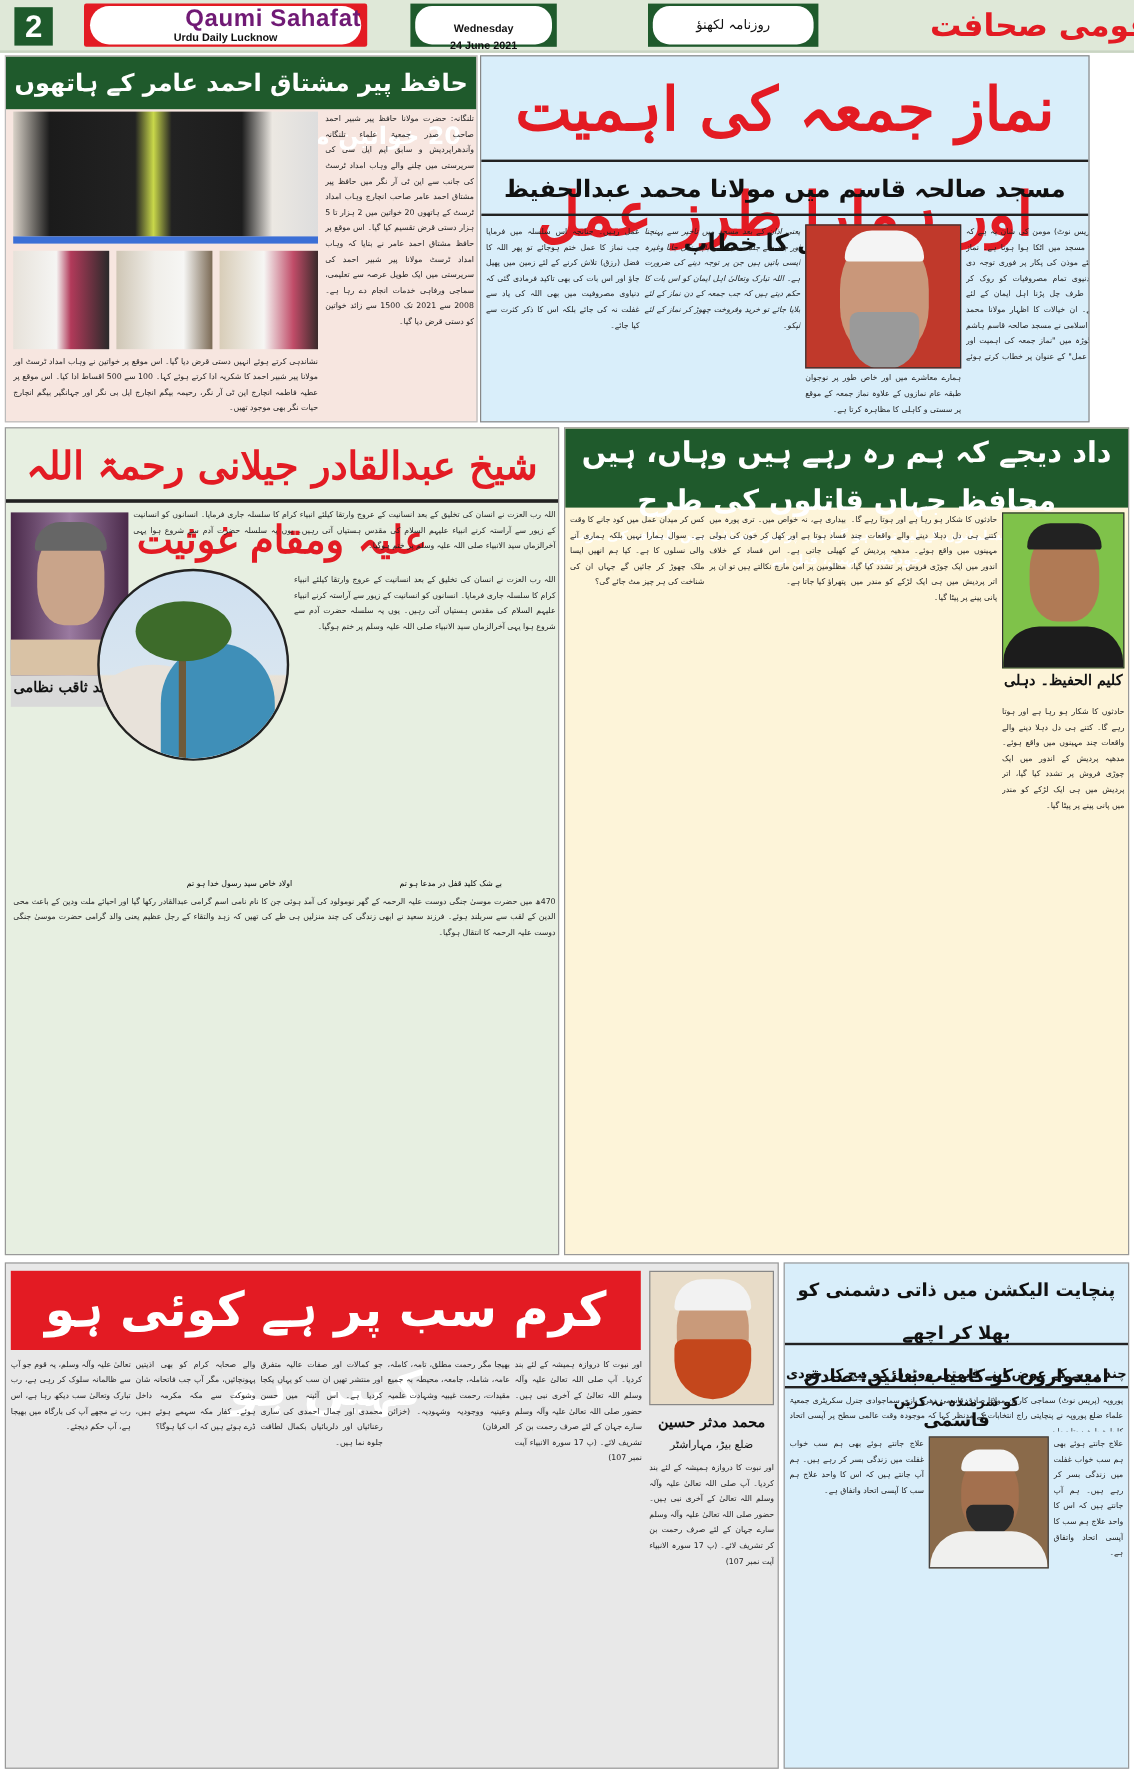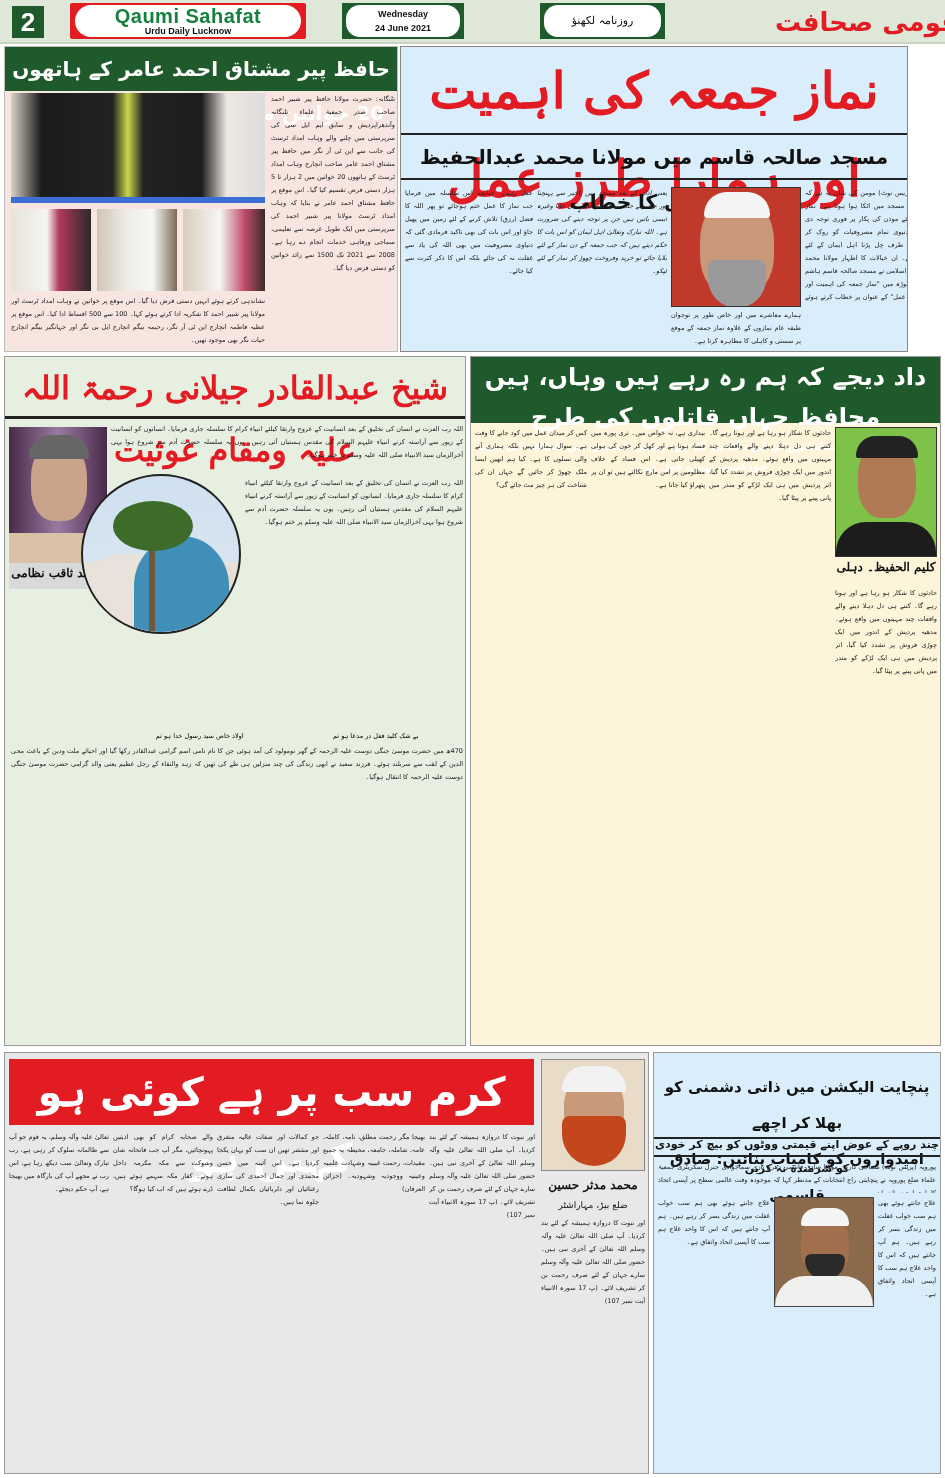--- a/index.html
+++ b/index.html
@@ -3,25 +3,25 @@
 <meta charset="utf-8">
 <style>
   * { box-sizing: border-box; margin: 0; padding: 0; }
   html, body { width: 945px; height: 1478px; background: #fff; overflow: hidden; }
   body { font-family: "DejaVu Sans", sans-serif; position: relative; }
 
   .masthead { position: absolute; left: 0; top: 0; width: 945px; height: 44px; background: #dfe8d8; border-bottom: 2px solid #c9d4c2; }
   .pageno { position: absolute; left: 12px; top: 6px; width: 32px; height: 32px; background: #1f5a2c; color: #fff; font: bold 26px/32px "Liberation Sans", sans-serif; text-align: center; }
   .brand { position: absolute; left: 70px; top: 3px; width: 236px; height: 36px; background: #e31b23; border-radius: 2px; }
   .brand .pill { position: absolute; left: 5px; top: 2px; right: 5px; bottom: 2px; background: #fff; border-radius: 16px; text-align: center; }
-  .brand .t1 { font: 900 20px/20px "Liberation Sans", sans-serif; color: #15803d; letter-spacing: 0.5px; margin-top: 1px; }
+  .brand .t1 { font: 900 20px/20px "Liberation Sans", sans-serif; color: #701a75; letter-spacing: 0.5px; margin-top: 1px; text-align: right; }
   .brand .t2 { font: bold 9px/11px "Liberation Sans", sans-serif; color: #111; }
   .datebox { position: absolute; left: 342px; top: 3px; width: 122px; height: 36px; background: #1f5a2c; }
-  .datebox .pill { position: absolute; left: 4px; top: 2px; right: 4px; bottom: 2px; background: #fff; border-radius: 14px; text-align: center; font: bold 9px/14px "Liberation Sans", sans-serif; color: #111; padding-top: 2px; }
-  .roznama { position: absolute; left: 540px; top: 3px; width: 125px; height: 36px; background: #1f5a2c; }
+  .datebox .pill { position: absolute; left: 4px; top: 2px; right: 4px; bottom: 2px; background: #fff; border-radius: 14px; text-align: center; font: bold 9px/14px "Liberation Sans", sans-serif; color: #111; padding-top: 12px; }
+  .roznama { position: absolute; left: 540px; top: 3px; width: 142px; height: 36px; background: #1f5a2c; }
   .roznama .pill { position: absolute; left: 4px; top: 2px; right: 4px; bottom: 2px; background: #fff; border-radius: 14px; text-align: center; font: 11px/32px "DejaVu Serif", serif; color: #111; direction: rtl; }
   .urdu-title { position: absolute; left: 740px; top: 4px; width: 200px; height: 36px; text-align: right; padding-right: 15px; font: bold 26px/36px "DejaVu Sans", sans-serif; color: #e31b23; direction: rtl; margin-left: 33px; }
 
   .box { position: absolute; overflow: hidden; }
   .body-txt { font: 6.5px/13px "DejaVu Sans", sans-serif; color: #222; direction: rtl; text-align: justify; }
   .col { position: absolute; overflow: hidden; }
 
   
   .s1 { left: 4px; top: 46px; width: 394px; height: 306px; background: #f7e6e0; border: 1px solid #bbb; }
   .s1 .head { position: absolute; left: 0; top: 0; right: 0; height: 44px; background: #1f5a2c; color: #fff; font: bold 20px/44px "DejaVu Sans", sans-serif; text-align: center; direction: rtl; }
@@ -46,21 +46,21 @@
   .s4 .head { position: absolute; left: 0; top: 0; right: 0; height: 66px; background: #1f5a2c; color: #fff; text-align: center; direction: rtl; }
   .s4 .head .h1 { font: bold 24px/40px "DejaVu Sans", sans-serif; }
   .s4 .head .h2 { font: bold 11px/20px "DejaVu Sans", sans-serif; }
 
   
   .s5 { left: 4px; top: 1052px; width: 645px; height: 422px; background: #e8e8e8; border: 1px solid #999; }
   .s5 .head { position: absolute; left: 4px; top: 6px; width: 525px; height: 66px; background: #e31b23; color: #fff; text-align: center; font: bold 40px/66px "DejaVu Sans", sans-serif; direction: rtl; }
 
   
   .s6 { left: 653px; top: 1052px; width: 288px; height: 422px; background: #d9eefa; border: 1px solid #999; }
-  .s6 .head { position: absolute; left: 0; top: 0; right: 0; height: 86px; text-align: center; direction: rtl; font: bold 15px/36px "DejaVu Sans", sans-serif; color: #111; border-bottom: 2px solid #222; padding-top: 16px; }
+  .s6 .head { position: absolute; left: 0; top: 0; right: 0; height: 68px; text-align: center; direction: rtl; font: bold 15px/36px "DejaVu Sans", sans-serif; color: #111; border-bottom: 2px solid #222; padding-top: 4px; }
   .s6 .sub { position: absolute; left: 0; top: 80px; right: 0; height: 24px; text-align: center; direction: rtl; font: bold 11px/24px "DejaVu Sans", sans-serif; color: #111; border-bottom: 2px solid #222; }
 
   .byline { position: absolute; text-align: center; direction: rtl; font: bold 12px/20px "DejaVu Serif", serif; color: #111; }
   .face { position: absolute; border-radius: 45% 45% 40% 40%; }
 </style>
 </head>
 <body>
 
 <div class="masthead">
   <div class="pageno">2</div>

